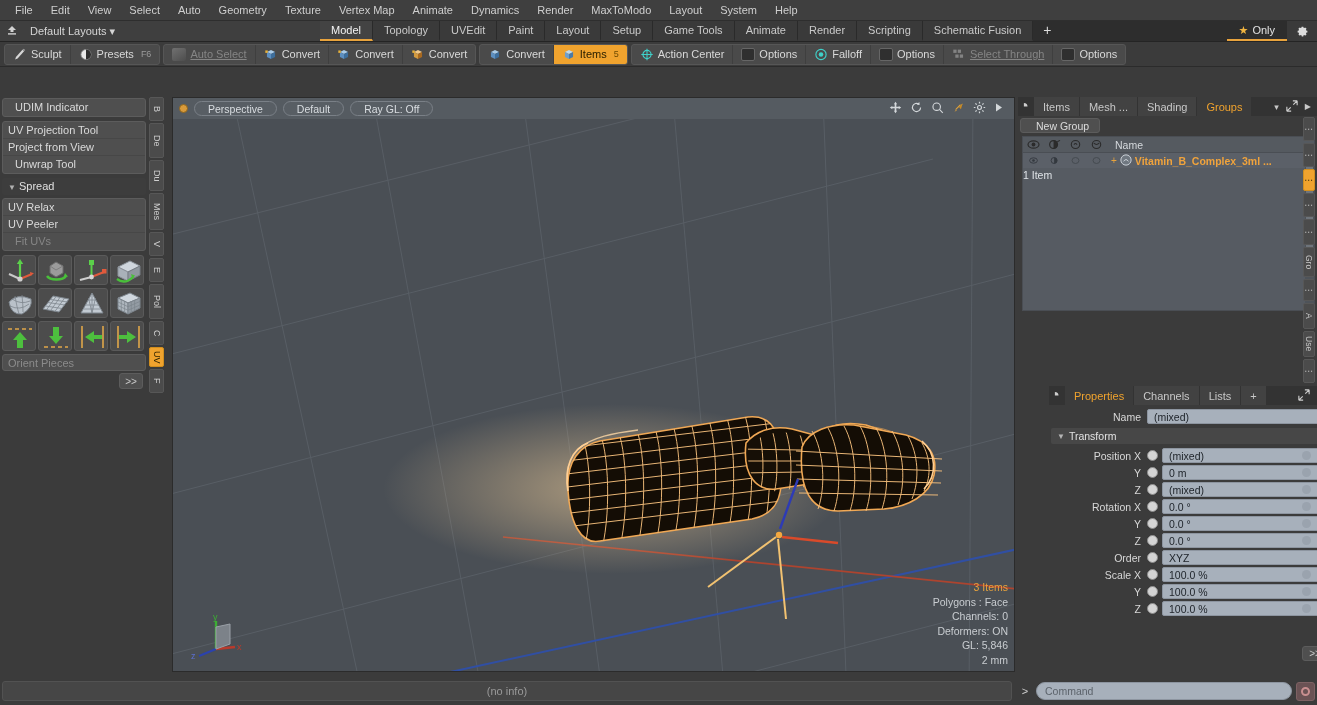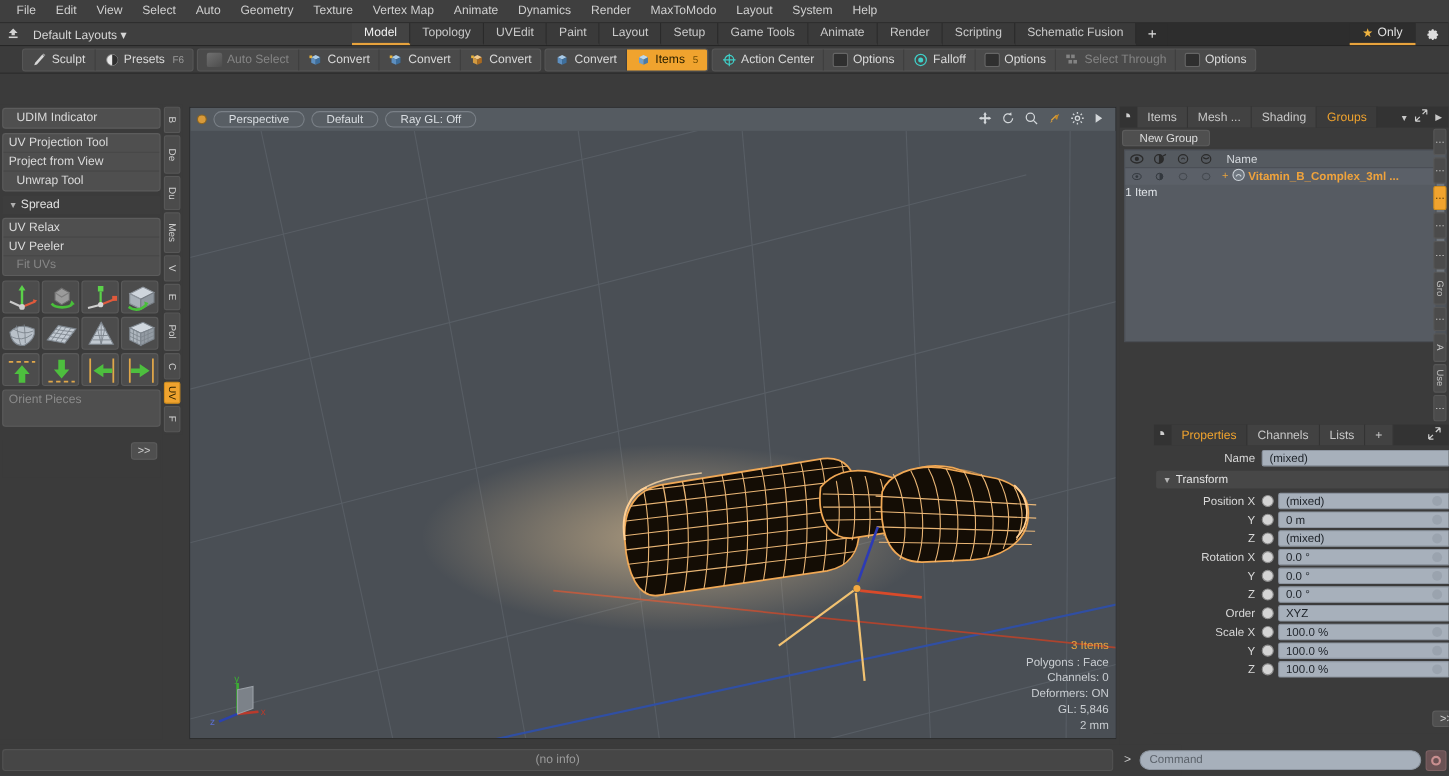--- a/index.html
+++ b/index.html
@@ -60,32 +60,32 @@
   .only-btn {
     display: flex; align-items: center; gap: 4px; padding: 0 12px;
     background: #2d2d2d; border-bottom: 2px solid #e8a33d; color: #e2e2e2; font-size: 11px;
   }
   .star { color: #f0b440; font-size: 11px; }
   .gear-btn { width: 30px; display: flex; align-items: center; justify-content: center; background:#3a3a3a;}
 
   
   .toolbar {
     height: 25px; background: #3b3b3b; display: flex; align-items: center;
-    gap: 3px; padding: 2px 20px; border-bottom: 1px solid #2b2b2b;
+    gap: 3px; padding: 2px 4px; border-bottom: 1px solid #2b2b2b;
   }
   .tgroup {
     display: flex; align-items: center; height: 21px; background: #4a4a4a;
     border: 1px solid #565656; border-radius: 3px; overflow: hidden;
   }
   .tbtn {
     display: flex; align-items: center; gap: 4px; padding: 0 8px; height: 21px;
     font-size: 11px; color: #d9d9d9; border-right: 1px solid #3f3f3f;
   }
   .tbtn:last-child { border-right: none; }
-  .tbtn.dim { color: #858585; }
+  .tbtn.dim { color: #858585; text-decoration: underline; }
   .tbtn.active { background: #f0a32e; color: #2a2000; }
   .tbtn.active .badge { color: #6d4a00; }
   .badge { font-size: 9px; color: #9a9a9a; margin-left: 3px; }
   .ico { width: 14px; height: 13px; flex: none; display:block; }
   .cube-dim { background: linear-gradient(145deg,#8a8a8a 0%, #6a6a6a 55%, #4e4e4e 100%); border-radius: 2px; opacity:.6;}
   .sq-dark { background:#2f2f2f; border:1px solid #666; border-radius:2px; }
 
   
   .main { position: absolute; left:0; top: 95px; width: 1317px; height: 610px; }
 
@@ -110,22 +110,22 @@
     border-radius:2px;
   }
   .lp-head .caret { color: #b0b0b0; font-size: 8px; margin-right: 3px; }
   .icon-grid { display: flex; flex-wrap: wrap; gap: 2px; margin-bottom: 3px; }
   .icon-cell {
     width: 34px; height: 30px; background: #4c4c4c; border: 1px solid #5a5a5a;
     border-radius: 3px; position: relative; overflow: hidden;
   }
   .icon-cell svg { position:absolute; left:2px; top:1px; }
   .lp-field {
-    height: 34px; line-height:17px; background: #4f4f4f; border:1px solid #5c5c5c;
-    border-radius:3px; padding-left:5px; color:#8b8b8b; font-size:11px; margin-bottom:12px;
+    height: 17px; line-height:17px; background: #4f4f4f; border:1px solid #5c5c5c;
+    border-radius:3px; padding-left:5px; color:#8b8b8b; font-size:11px; margin-bottom:0;
   }
   .lp-blank { background:#3b3b3b; height: 34px; position:relative; }
   .chev-btn {
     position:absolute; right:3px; top:2px; width:24px; height:16px; background:#4f4f4f;
     border:1px solid #5c5c5c; border-radius:3px; color:#c9c9c9; font-size:10px;
     text-align:center; line-height:15px;
   }
 
   
   .vtabs-left {

